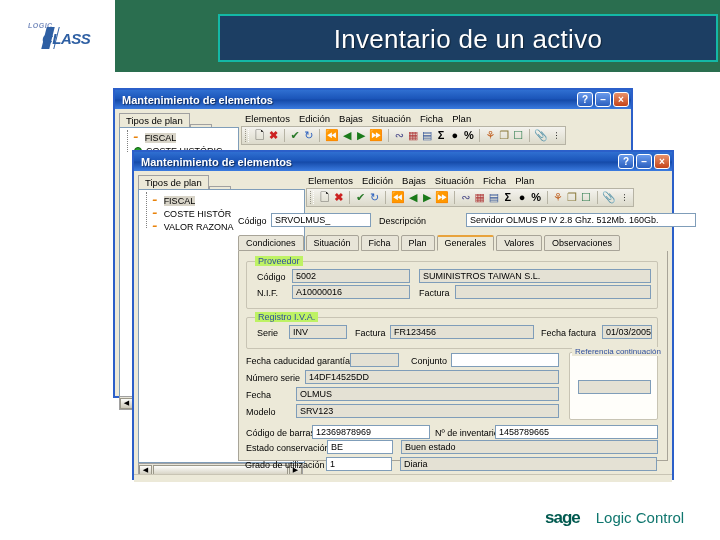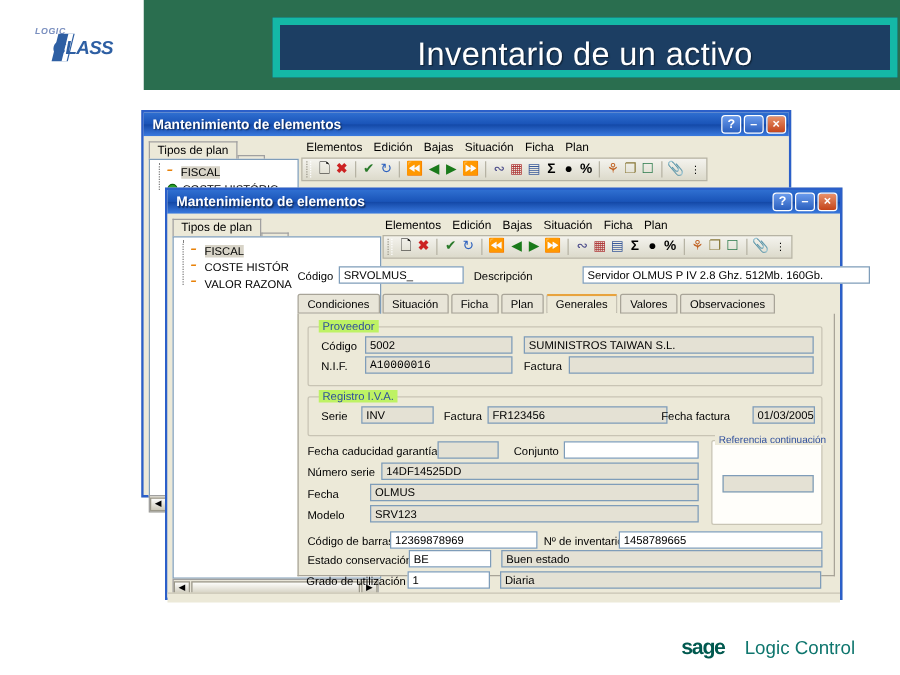--- a/index.html
+++ b/index.html
@@ -13,21 +13,21 @@
   .logo{position:absolute;left:22px;top:22px;width:80px;height:30px;}
   .logo .lg-top{position:absolute;left:6px;top:0px;font-size:7px;color:#7a8fbf;
       font-weight:bold;letter-spacing:.5px;font-style:italic;font-family:"Liberation Sans",sans-serif;}
   .logo .lg-bar{position:absolute;left:22px;top:5px;width:13px;height:22px;background:#2e5fa3;
       transform:skewX(-14deg);}
   .logo .lg-bar2{position:absolute;left:30px;top:5px;width:4px;height:22px;background:#ffffff;
       transform:skewX(-14deg);}
   .logo .lg-main{position:absolute;left:20px;top:8px;font-size:15px;font-weight:bold;font-style:italic;
       color:#2e5fa3;letter-spacing:-.5px;}
   .title-box{position:absolute;left:218px;top:14px;width:500px;height:48px;
-      background:#1c3e63;border:6px solid #14b8a6;box-sizing:border-box;}
+      background:#1c3e63;border:2px solid #14b8a6;box-sizing:border-box;}
   .title-box span{display:block;color:#ffffff;font-size:26px;line-height:46px;
       text-align:center;letter-spacing:.3px;text-shadow:1px 1px 1px rgba(0,0,0,.45);}
   
   .win{position:absolute;background:#ece9d8;border:1px solid #0a246a;box-sizing:border-box;}
   .win-outer{border:2px solid #2b5fc9;}
   .titlebar{height:19px;
       background:linear-gradient(to bottom,#2f6fd1 0%,#1a54b8 48%,#1449a8 52%,#3b7be0 100%);
       display:flex;align-items:center;padding:0 2px 0 7px;}
   .titlebar .tb-text{flex:1;color:#ffffff;font-size:11px;font-weight:bold;
       text-shadow:1px 1px 1px rgba(0,0,0,.5);white-space:nowrap;}
@@ -266,32 +266,32 @@
     </div>
 
     <div class="panel" style="left:104px;top:80px;width:428px;height:209px;">
 
       <div class="group" style="left:7px;top:10px;width:412px;height:48px;">
         <span class="group-title">Proveedor</span>
         <span class="lbl" style="position:absolute;left:10px;top:10px;">Código</span>
         <div class="fld ro" style="position:absolute;left:45px;top:7px;width:118px;">5002</div>
         <div class="fld ro" style="position:absolute;left:172px;top:7px;width:232px;">SUMINISTROS TAIWAN S.L.</div>
         <span class="lbl" style="position:absolute;left:10px;top:26px;">N.I.F.</span>
-        <div class="fld ro" style="position:absolute;left:45px;top:23px;width:118px;font-family:Liberation Mono, monospace;">A10000016</div>
+        <div class="fld ro" style="position:absolute;left:45px;top:23px;width:118px;">A10000016</div>
         <span class="lbl" style="position:absolute;left:172px;top:26px;">Factura</span>
         <div class="fld empty-ro" style="position:absolute;left:208px;top:23px;width:196px;"></div>
       </div>
 
       <div class="group" style="left:7px;top:66px;width:412px;height:32px;">
         <span class="group-title">Registro I.V.A.</span>
         <span class="lbl" style="position:absolute;left:10px;top:10px;">Serie</span>
         <div class="fld ro" style="position:absolute;left:42px;top:7px;width:58px;">INV</div>
         <span class="lbl" style="position:absolute;left:108px;top:10px;">Factura</span>
         <div class="fld ro" style="position:absolute;left:143px;top:7px;width:144px;">FR123456</div>
-        <span class="lbl" style="position:absolute;left:282px;top:10px;">Fecha factura</span>
+        <span class="lbl" style="position:absolute;left:294px;top:10px;">Fecha factura</span>
         <div class="fld ro" style="position:absolute;left:355px;top:7px;width:50px;text-align:center;">01/03/2005</div>
       </div>
 
       <span class="lbl" style="position:absolute;left:7px;top:105px;">Fecha caducidad garantía</span>
       <div class="fld empty-ro" style="position:absolute;left:111px;top:102px;width:49px;"></div>
       <span class="lbl" style="position:absolute;left:172px;top:105px;">Conjunto</span>
       <div class="fld" style="position:absolute;left:212px;top:102px;width:108px;"></div>
 
       <span class="lbl" style="position:absolute;left:7px;top:122px;">Número serie</span>
       <div class="fld ro" style="position:absolute;left:66px;top:119px;width:254px;">14DF14525DD</div>

